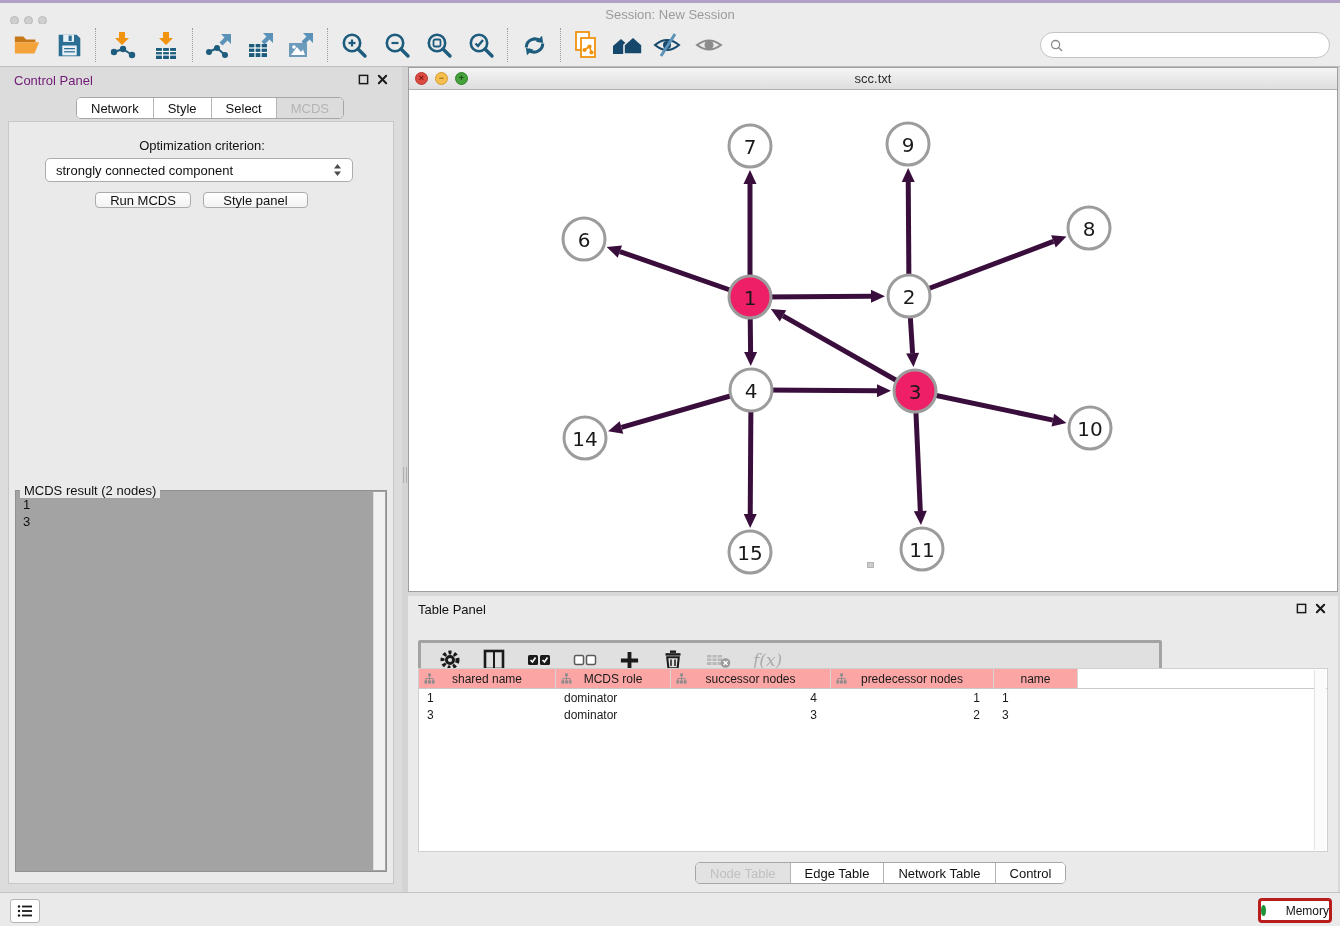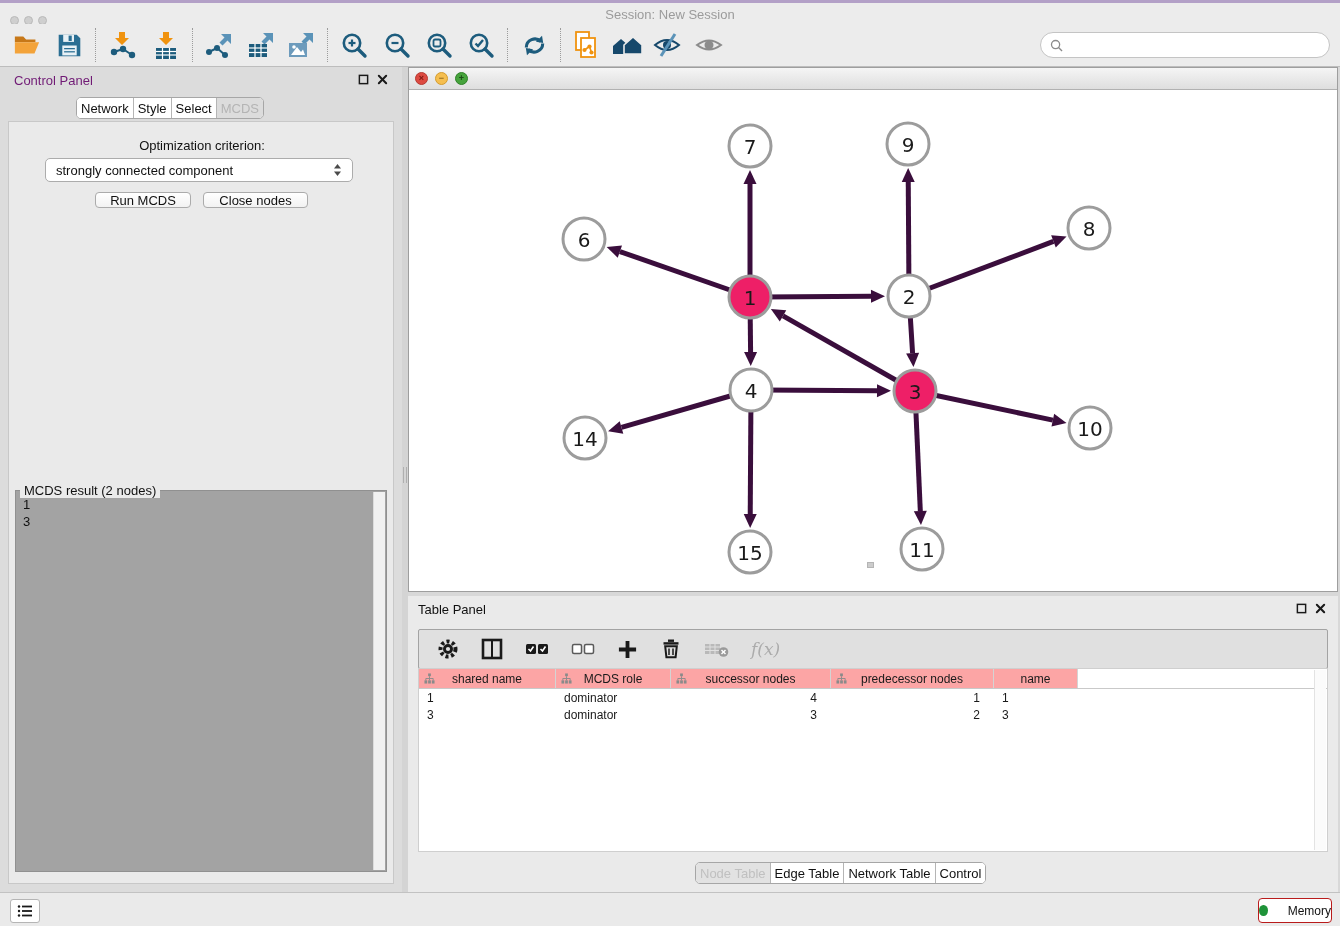--- a/index.html
+++ b/index.html
@@ -21,21 +21,21 @@
   #search-wrap { margin-left:auto; margin-right:10px; width:290px; height:26px; background:#fff; border:1px solid #C4C4C4; border-radius:13px; display:flex; align-items:center; padding:0 9px; flex:0 0 auto; }
   #search-wrap input { border:none; outline:none; flex:1; font-size:13px; font-family:inherit; background:transparent; margin-left:6px; color:#333; }
 
   
   #control-panel { left:0; top:67px; width:402px; height:825px; background:#DCDCDC; }
   #cp-header { left:0; top:0; width:402px; height:28px; }
   #cp-title { left:14px; top:6px; font-size:13px; color:#701a75; }
   .panel-btns { display:flex; gap:8px; align-items:center; }
   #cp-btns { right:14px; top:7px; }
   .tabs-group { display:flex; border:1px solid #A6A6A6; border-radius:5px; overflow:hidden; height:22px; background:#fff; }
-  .tab-seg { font-size:13px; color:#111; background:#fff; display:flex; align-items:center; justify-content:center; border-right:1px solid #B5B5B5; padding:0 4px; }
+  .tab-seg { font-size:13px; color:#111; background:#fff; display:flex; align-items:center; justify-content:center; border-right:1px solid #B5B5B5; padding:0 14px; }
   .tab-seg:last-child { border-right:none; }
   .tab-seg.selected { background:#DCDCDC; color:#B4B4B4; }
   #cp-tabs { left:76px; top:30px; }
   #cp-body { left:8px; top:54px; width:386px; height:763px; background:#EAEAEA; border:1px solid #C8C8C8; }
   #opt-label { left:0; top:16px; width:386px; text-align:center; font-size:13px; color:#111; }
   #criterion-dd { left:36px; top:36px; width:308px; height:24px; background:#fff; border:1px solid #ACACAC; border-radius:5px; display:flex; align-items:center; padding:0 10px; font-size:13px; color:#111; }
   #criterion-dd .chev { margin-left:auto; }
   .mac-btn { background:linear-gradient(#FFFFFF,#F2F2F2); border:1px solid #ABABAB; border-radius:4px; height:16px; font-size:13px; color:#111; display:flex; align-items:center; justify-content:center; }
   #run-mcds { left:86px; top:70px; width:96px; }
   #close-panel { left:194px; top:70px; width:105px; }
@@ -56,38 +56,38 @@
   .t-yellow{ background:#F5BE4F; border:1px solid #D49C2F; color:#8F6A1F; }
   .t-green { background:#46A33C; border:1px solid #2F8228; color:#1C4D17; }
   #nw-title { left:0; top:3px; width:928px; text-align:center; font-size:13px; color:#2B2B2B; }
   #graph-svg text { font-family:"DejaVu Sans","Liberation Sans",sans-serif; }
   #nw-grip { left:458px; top:494px; width:7px; height:6px; background:#CCCCCC; border:1px solid #B5B5B5; }
 
   
   #table-panel { left:408px; top:596px; width:930px; height:296px; background:#EAEAEA; }
   #tp-title { left:10px; top:6px; font-size:13px; color:#111; }
   #tp-btns { right:12px; top:7px; }
-  #tp-toolbar { left:10px; top:33px; width:910px; height:40px; background:#E0E0E0; border:1px solid #a3a3a3; border-radius:2px; display:flex; align-items:center; gap:22px; padding-left:18px; position:absolute; }
+  #tp-toolbar { left:10px; top:44px; width:744px; height:40px; background:#E0E0E0; border:3px solid #a3a3a3; border-radius:2px; display:flex; align-items:center; gap:22px; padding-left:18px; position:absolute; }
   .fx { font-family:"DejaVu Serif","Liberation Serif",serif; font-style:italic; font-size:17px; color:#ABABAB; }
   #tp-table { left:10px; top:72px; width:910px; height:184px; background:#fff; border:1px solid #CFCFCF; position:absolute; }
   .tgrid { display:grid; grid-template-columns:137px 115px 160px 163px 84px 1fr; }
   #thead-row { border-bottom:1px solid #C9C9C9; }
   .th { background:#fca5a5; border-right:1px solid #D4D4D4; height:19px; position:relative; display:flex; align-items:center; justify-content:center; font-size:12px; color:#1A1A1A; }
   .th .hier { position:absolute; left:5px; top:4px; }
   .th.no-border-bg { background:#fff; border-right:none; }
   .td { height:17px; font-size:12px; color:#1A1A1A; display:flex; align-items:center; padding:0 8px; }
   .td.r { justify-content:flex-end; padding-right:14px; }
   #tp-scroll { position:absolute; right:1px; top:1px; bottom:1px; width:12px; background:#FBFBFB; border-left:1px solid #E3E3E3; }
   #tp-tabs { left:287px; top:266px; }
   #tp-tabs .tab-seg.selected { background:#E2E2E2; color:#C0C0C0; }
 
   
   #statusbar { left:0; top:892px; width:1340px; height:34px; background:#EAEAEA; border-top:1px solid #C2C2C2; }
   #list-btn { left:10px; top:6px; width:30px; height:24px; background:#fff; border:1px solid #B5B5B5; border-radius:3px; display:flex; align-items:center; justify-content:center; position:absolute; }
-  #memory-btn { right:8px; top:5px; width:74px; height:25px; background:#fff; border:1px solid #b91c1c; border-radius:4px; display:flex; align-items:center; justify-content:center; gap:20px; font-size:12px; color:#111; position:absolute; }
+  #memory-btn { right:8px; top:5px; width:74px; height:25px; background:#fff; border:3px solid #b91c1c; border-radius:4px; display:flex; align-items:center; justify-content:center; gap:20px; font-size:12px; color:#111; position:absolute; }
   #memory-dot { width:11px; height:11px; border-radius:50%; background:#1F9339; }
 </style>
 </head>
 <body>
 
 <div id="app">
 
   <div id="top-strip" class="abs"></div>
 
   <div id="titlebar" class="abs">
@@ -265,21 +265,21 @@
     <div id="cp-body" class="abs">
       <div id="opt-label" class="abs">Optimization criterion:</div>
       <div id="criterion-dd" class="abs">
         <span>strongly connected component</span>
         <svg class="chev" width="9" height="14" viewBox="0 0 9 14">
           <polygon points="4.5,1 8,5.5 1,5.5" fill="#4A4A4A"></polygon>
           <polygon points="4.5,13 8,8.5 1,8.5" fill="#4A4A4A"></polygon>
         </svg>
       </div>
       <div id="run-mcds" class="abs mac-btn">Run MCDS</div>
-      <div id="close-panel" class="abs mac-btn">Close nodes</div>
+      <div id="close-panel" class="abs mac-btn">Style panel</div>
       <div id="mcds-fieldset">
         <span id="mcds-legend">MCDS result (2 nodes)</span>
         <div id="mcds-list">
           <div>1</div>
           <div>3</div>
         </div>
         <div id="mcds-scroll"></div>
       </div>
     </div>
   </div>
@@ -288,20 +288,21 @@
       <div class="grip"></div>
     </div>
 
   <div id="network-window" class="abs">
     <div id="nw-titlebar" class="abs">
       <div id="nw-lights" class="abs">
         <span class="traffic t-red">×</span>
         <span class="traffic t-yellow">−</span>
         <span class="traffic t-green">+</span>
       </div>
+      <div id="nw-title" class="abs">scc.txt</div>
     </div>
     <svg id="graph-svg" class="abs" style="left:0;top:22px" width="928" height="501" viewBox="0 0 928 501">
         <line x1="341" y1="207" x2="341" y2="94" stroke="#3A0E3C" stroke-width="5"></line>
         <polygon points="341,80 347.5,94 334.5,94" fill="#3A0E3C"></polygon>
         <line x1="341" y1="207" x2="210.87335060057495" y2="161.53406225803224" stroke="#3A0E3C" stroke-width="5"></line>
         <polygon points="197.65685301088945,156.91624984717825 213.01733493418573,155.39783123424968 208.72936626696418,167.6702932818148" fill="#3A0E3C"></polygon>
         <line x1="341" y1="207" x2="462.0007515302541" y2="206.23898898408646" stroke="#3A0E3C" stroke-width="5"></line>
         <polygon points="476.0004746506868,206.15094041100198 462.04163122490047,212.7388604328588 461.9598718356077,199.73911753531414" fill="#3A0E3C"></polygon>
         <line x1="341" y1="207" x2="341.59142146876644" y2="262.00219659527914" stroke="#3A0E3C" stroke-width="5"></line>
         <polygon points="341.74195040132616,276.0013873233342 335.09179720216946,262.0720850282533 348.0910457353634,261.932308162305" fill="#3A0E3C"></polygon>

